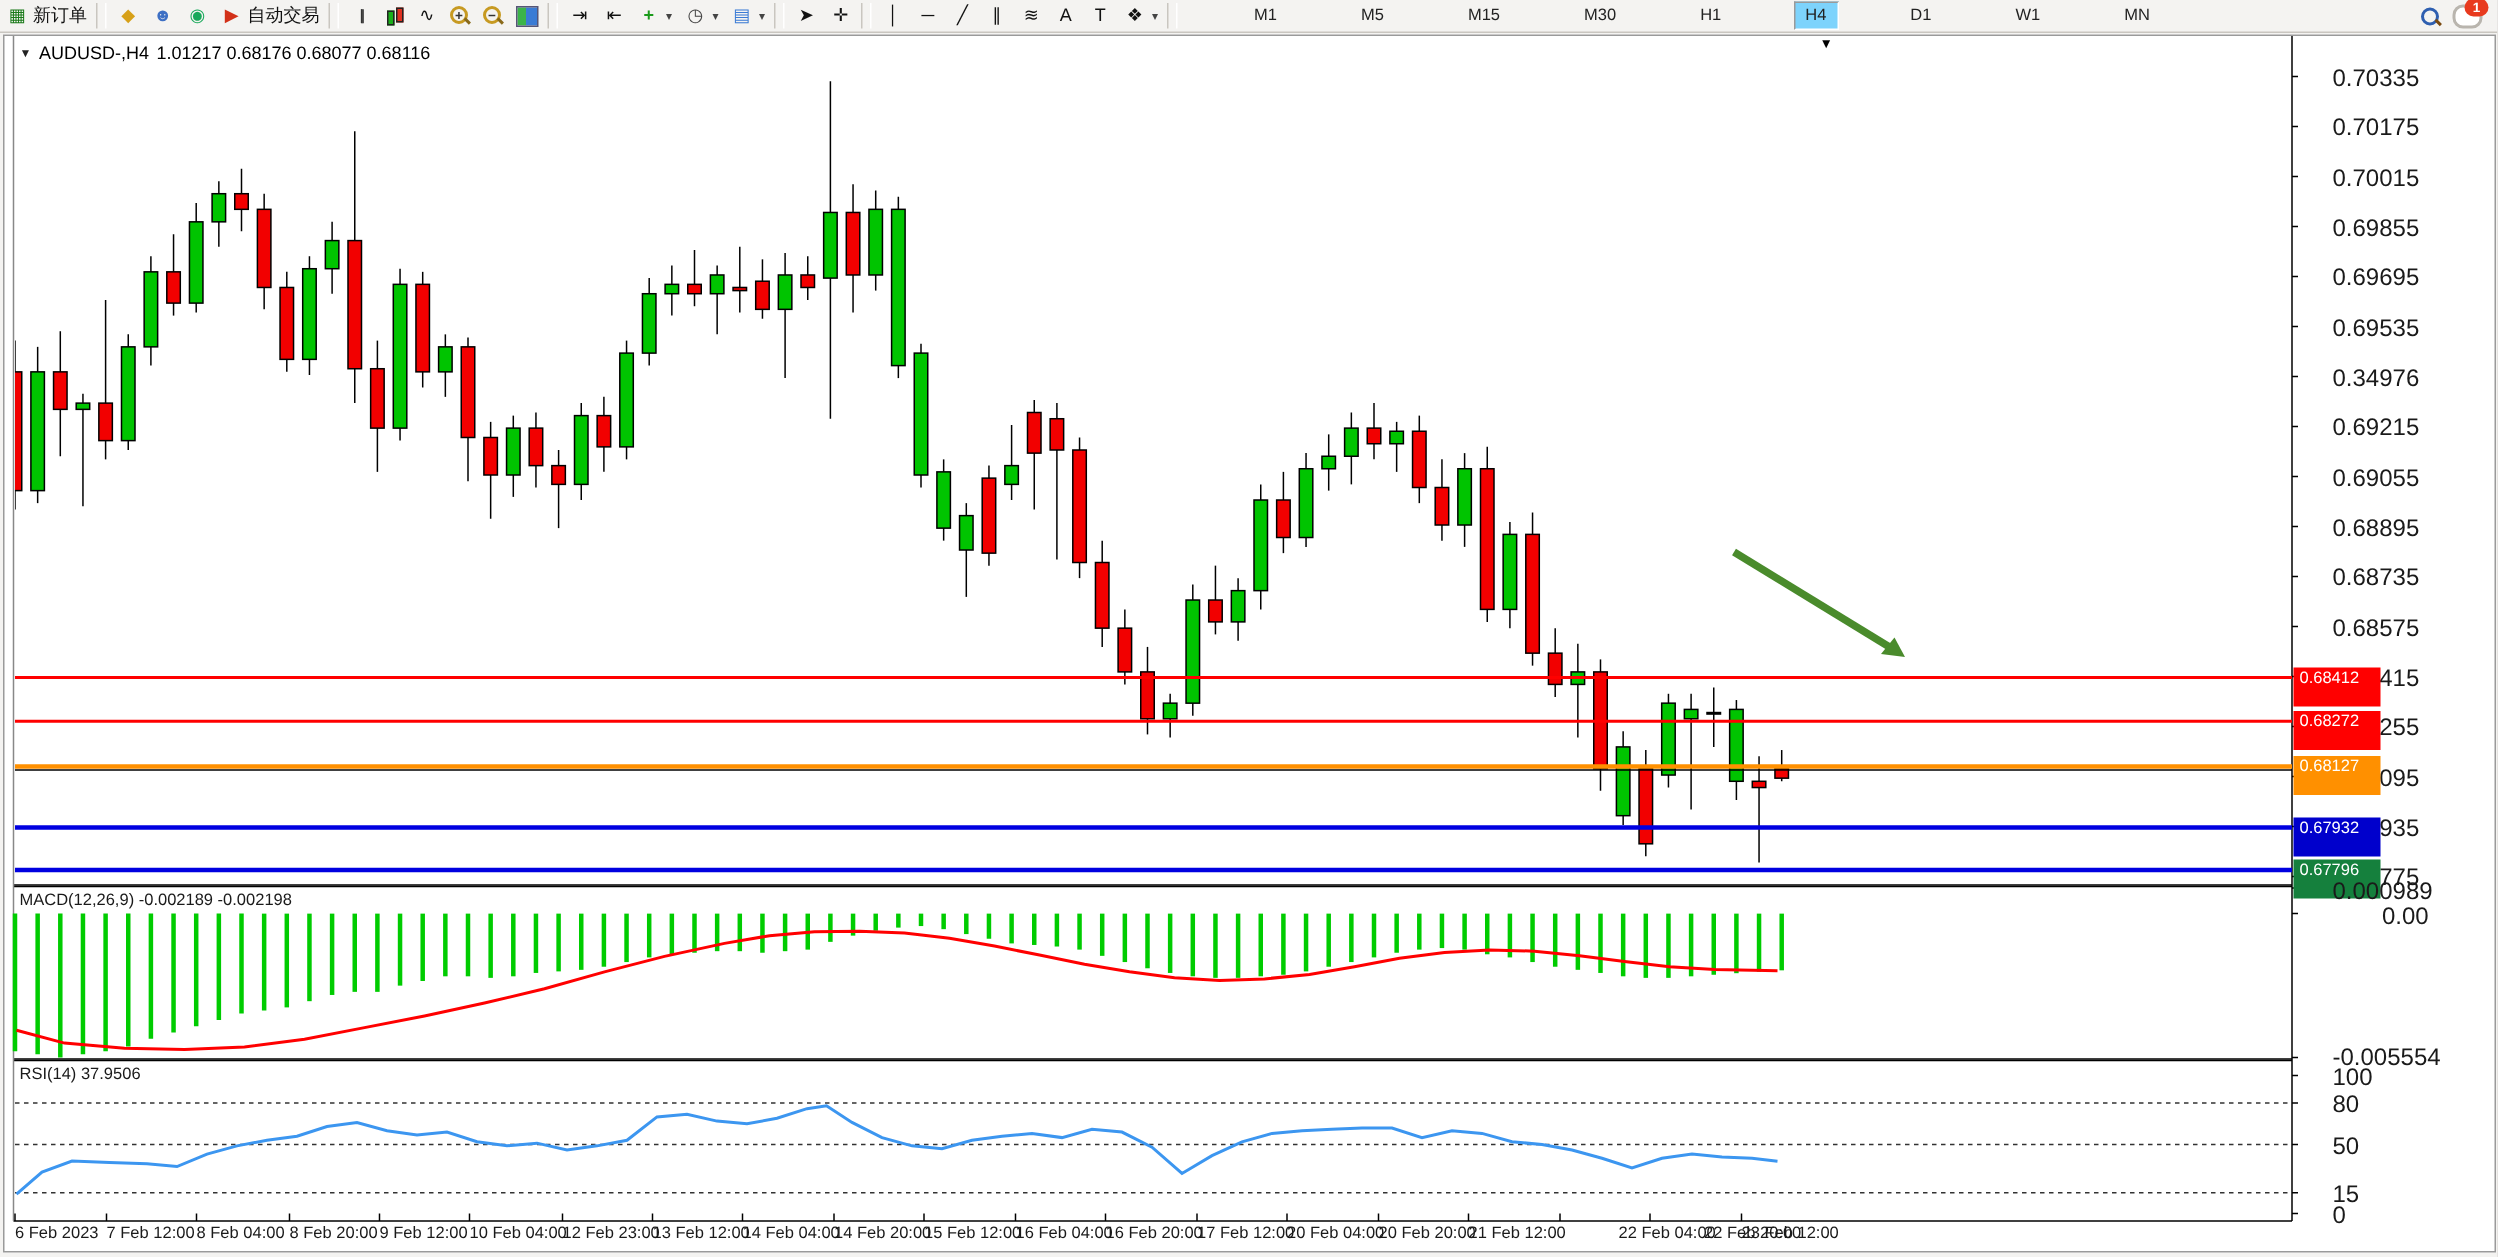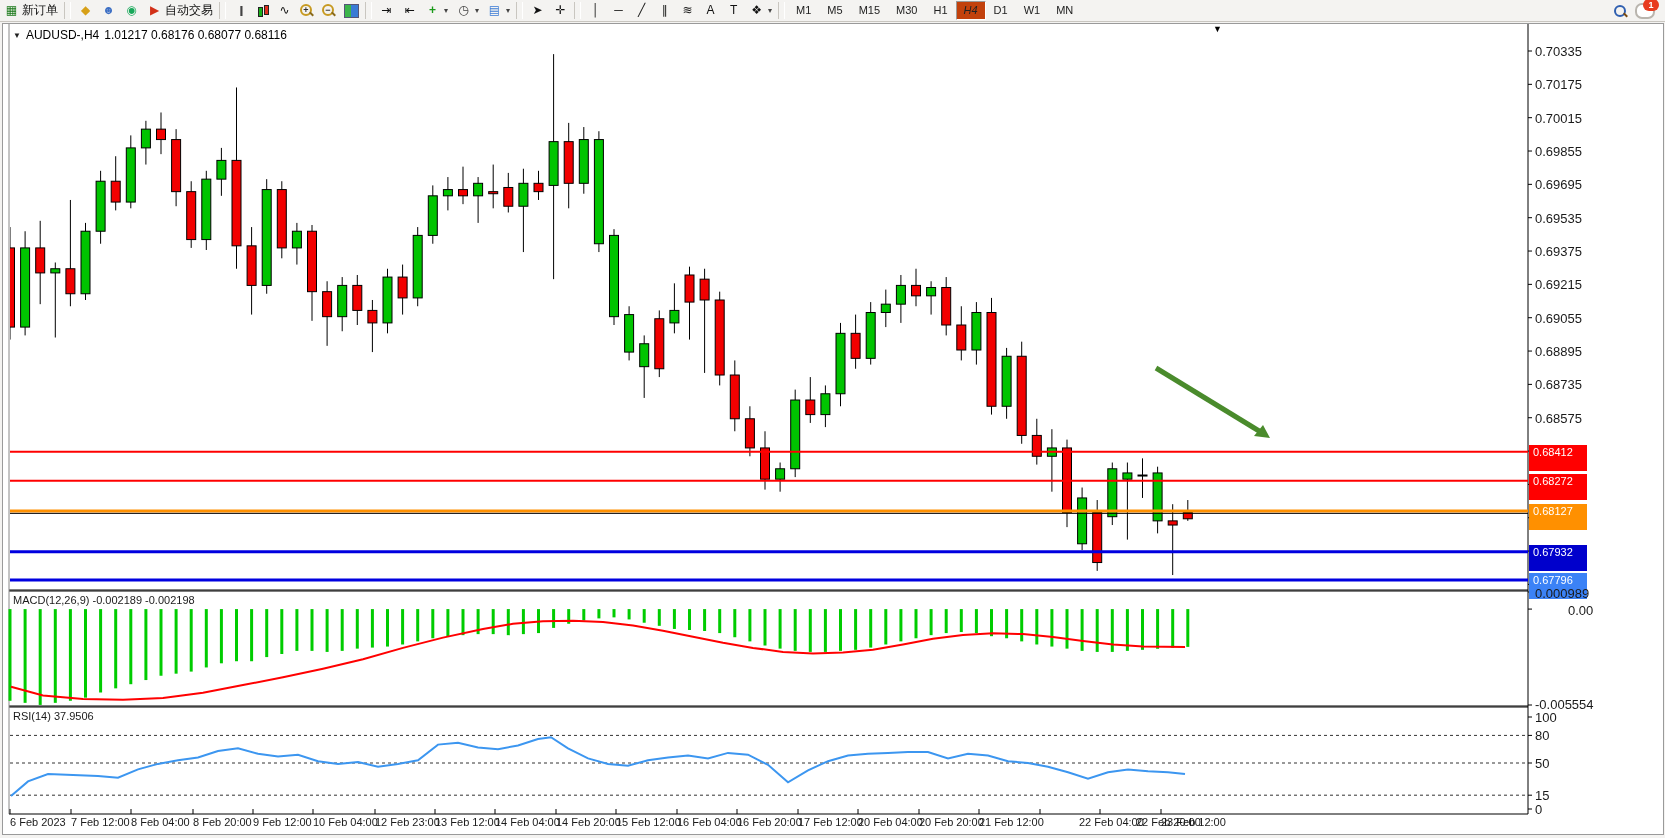--- a/index.html
+++ b/index.html
@@ -4,22 +4,22 @@
 <style>
   html,body{margin:0;padding:0;background:#d6d3ce;font-family:"Liberation Sans","DejaVu Sans",sans-serif;}
   #app{position:relative;width:1665px;height:838px;background:#f4f3f1;overflow:hidden;}
   
   #toolbar{position:absolute;left:0;top:0;width:1665px;height:21px;background:#f4f3f1;
            display:flex;align-items:center;font-size:12px;color:#111;border-bottom:1px solid #c9c6c0;}
   .tb-btn{display:flex;align-items:center;gap:3px;height:19px;padding:0 4px;cursor:default;white-space:nowrap;}
   .tb-sep{width:5px;height:17px;border-left:1px solid #c9c6c0;border-right:1px solid #fff;margin:0 3px 0 2px;}
   .gl{display:inline-block;width:15px;text-align:center;font-size:12px;line-height:15px;}
   .caret{font-size:8px;color:#444;margin-left:1px;}
-  .tf{padding:1px 7px;height:15px;line-height:15px;font-size:11px;color:#222;border:1px solid transparent;}
-  .tf.active{background:#c2410c;border:1px solid #9a9a9a;border-right-color:#fff;border-bottom-color:#fff;font-style:italic;}
+  .tf{padding:1px 7px;height:15px;line-height:15px;font-size:11px;color:#222;border:1px solid transparent;margin-left:40px;}
+  .tf.active{background:#7dd3fc;border:1px solid #9a9a9a;border-right-color:#fff;border-bottom-color:#fff;}
   #tb-right{margin-left:auto;display:flex;align-items:center;gap:8px;padding-right:10px;}
   .mag{position:relative;width:14px;height:14px;}
   .mag .lens{position:absolute;left:1px;top:1px;width:8px;height:8px;border:2px solid #2f5fb0;border-radius:50%;}
   .mag .tail{position:absolute;left:10px;top:10px;width:5px;height:2px;background:#7a4a10;transform:rotate(45deg);}
   .chat{position:relative;width:16px;height:12px;border:2px solid #b9b5ae;border-radius:7px;background:#fff;}
   .chat .badge{position:absolute;right:-6px;top:-6px;min-width:12px;height:12px;border-radius:7px;background:#e83a1e;
                color:#fff;font-size:9px;line-height:12px;text-align:center;padding:0 2px;font-weight:bold;}
   
   .ic-neworder{color:#1a7a1a;font-weight:bold;}
   .ic-gold{color:#d7a018;} .ic-person{color:#3d6fc4;} .ic-news{color:#18a85a;} .ic-auto{color:#d23018;}
@@ -33,21 +33,21 @@
   .zoom-ic .tail{position:absolute;left:9px;top:9px;width:5px;height:2px;background:#8a6a1a;transform:rotate(45deg);}
   .tile-ic{width:13px;height:12px;border:1px solid #557;
            background:linear-gradient(90deg,#3bb44a 0 6px,#3a7bd5 6px 13px);}
   .ic-ind{color:#1a9a1a;font-weight:bold;} .ic-clock{color:#444;} .ic-tpl{color:#3a7bd5;}
   
   #chartwin{position:absolute;left:2px;top:23px;width:1660px;height:810px;background:#fff;border:1px solid #9a9a9a;}
   #title-row{position:absolute;left:10px;top:4px;font-size:12px;color:#000;display:flex;align-items:center;gap:5px;}
   #title-row .tri{font-size:8px;color:#222;}
   svg{position:absolute;left:0;top:0;}
   .pane-label{position:absolute;font-size:11px;color:#1a1a1a;}
-  .axis-tick-label{position:absolute;font-size:13px;color:#1a1a1a;}
+  .axis-tick-label{position:absolute;font-size:16px;color:#1a1a1a;margin-left:20px;}
   .price-flag{position:absolute;left:1526px;width:58px;height:26px;color:#fff;font-size:11px;line-height:14px;
               padding-left:4px;box-sizing:border-box;}
   .time-label{position:absolute;top:792px;font-size:11px;color:#1a1a1a;white-space:nowrap;}
   #end-marker{position:absolute;font-size:9px;color:#000;}
 </style>
 </head>
 <body>
 
 <div id="app">
 
@@ -490,36 +490,36 @@
         <line x1="1097" y1="790" x2="1097" y2="785" stroke="#000"></line>
         <line x1="1158" y1="790" x2="1158" y2="785" stroke="#000"></line>
       </svg>
     <div id="labels">
         <div class="axis-tick-label" style="left: 1532px; top: 20.0015px;">0.70335</div>
         <div class="axis-tick-label" style="left: 1532px; top: 53.3399px;">0.70175</div>
         <div class="axis-tick-label" style="left: 1532px; top: 86.6783px;">0.70015</div>
         <div class="axis-tick-label" style="left: 1532px; top: 120.017px;">0.69855</div>
         <div class="axis-tick-label" style="left: 1532px; top: 153.355px;">0.69695</div>
         <div class="axis-tick-label" style="left: 1532px; top: 186.694px;">0.69535</div>
-        <div class="axis-tick-label" style="left: 1532px; top: 220.032px;">0.69375</div>
+        <div class="axis-tick-label" style="left: 1532px; top: 220.032px;">0.34976</div>
         <div class="axis-tick-label" style="left: 1532px; top: 253.37px;">0.69215</div>
         <div class="axis-tick-label" style="left: 1532px; top: 286.709px;">0.69055</div>
         <div class="axis-tick-label" style="left: 1532px; top: 320.047px;">0.68895</div>
         <div class="axis-tick-label" style="left: 1532px; top: 353.386px;">0.68735</div>
         <div class="axis-tick-label" style="left: 1532px; top: 386.724px;">0.68575</div>
         <div class="axis-tick-label" style="left: 1532px; top: 420.062px;">0.68415</div>
         <div class="axis-tick-label" style="left: 1532px; top: 453.401px;">0.68255</div>
         <div class="axis-tick-label" style="left: 1532px; top: 486.739px;">0.68095</div>
         <div class="axis-tick-label" style="left: 1532px; top: 520.078px;">0.67935</div>
         <div class="axis-tick-label" style="left: 1532px; top: 553.416px;">0.67775</div>
         <div class="price-flag" style="top: 420.687px; background: rgb(255, 0, 0);">0.68412</div>
         <div class="price-flag" style="top: 449.859px; background: rgb(255, 0, 0);">0.68272</div>
         <div class="price-flag" style="top: 480.071px; background: rgb(255, 144, 0);">0.68127</div>
         <div class="price-flag" style="top: 520.703px; background: rgb(0, 0, 204);">0.67932</div>
-        <div class="price-flag" style="top: 549.04px; background: #3b82f6;">0.67796</div>
+        <div class="price-flag" style="top: 549.04px; background: #15803d;">0.67796</div>
         <div class="axis-tick-label" style="left: 1532px; top: 562px;">0.000989</div>
         <div class="axis-tick-label" style="left: 1532px; top: 579.08px; padding-left: 33px;">0.00</div>
         <div class="axis-tick-label" style="left: 1532px; top: 673px;">-0.005554</div>
         <div class="axis-tick-label" style="left: 1532px; top: 686px;">100</div>
         <div class="axis-tick-label" style="left: 1532px; top: 704.4px;">80</div>
         <div class="axis-tick-label" style="left: 1532px; top: 732px;">50</div>
         <div class="axis-tick-label" style="left: 1532px; top: 764.2px;">15</div>
         <div class="axis-tick-label" style="left: 1532px; top: 778px;">0</div>
         <div class="pane-label" style="left: 10px; top: 570px;">MACD(12,26,9) -0.002189 -0.002198</div>
         <div class="pane-label" style="left: 10px; top: 686px;">RSI(14) 37.9506</div>

